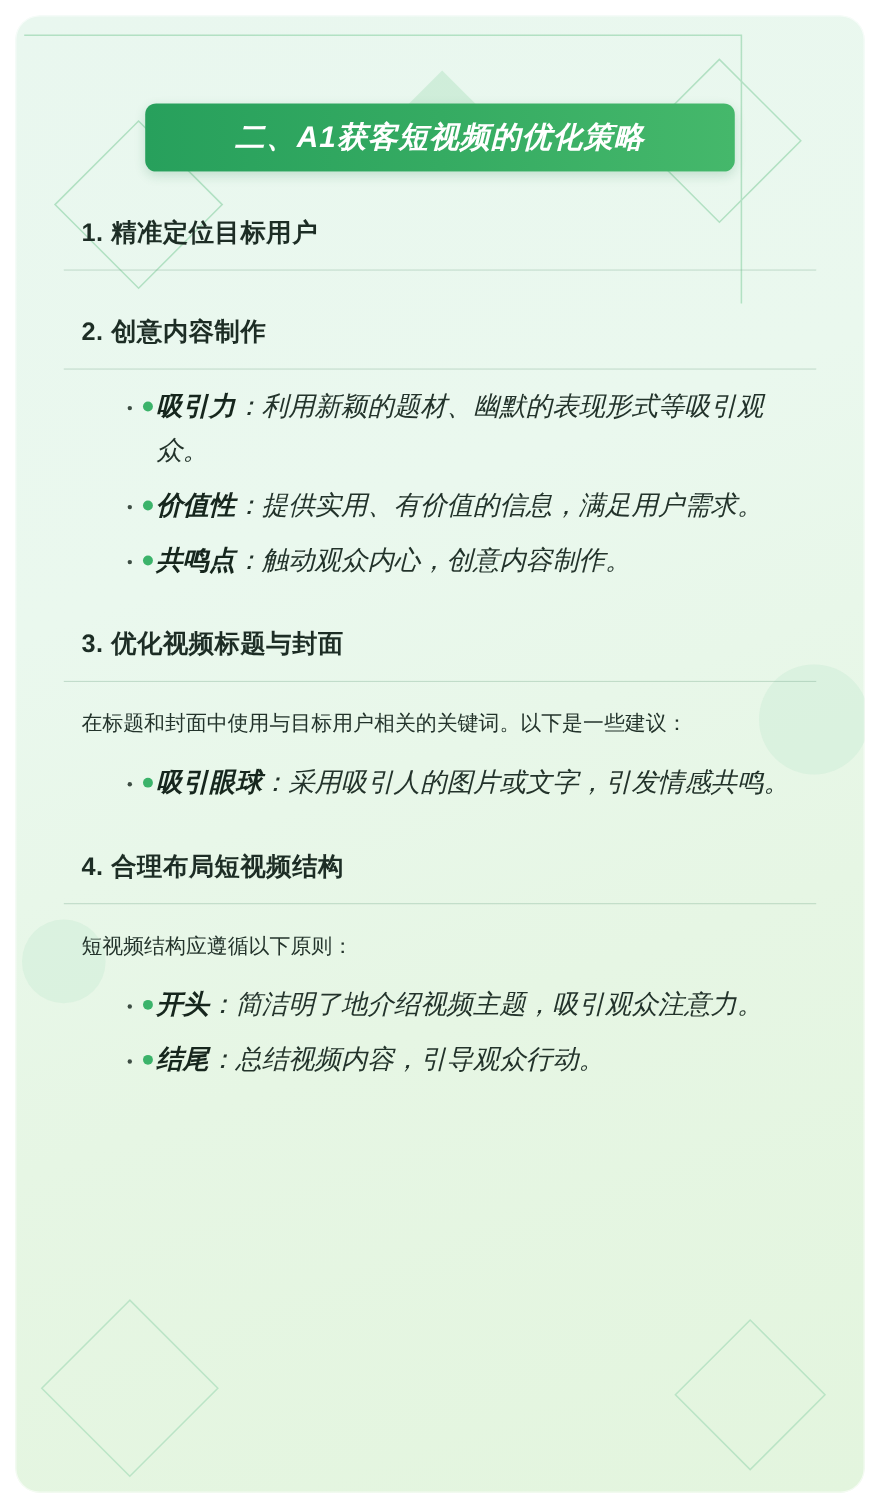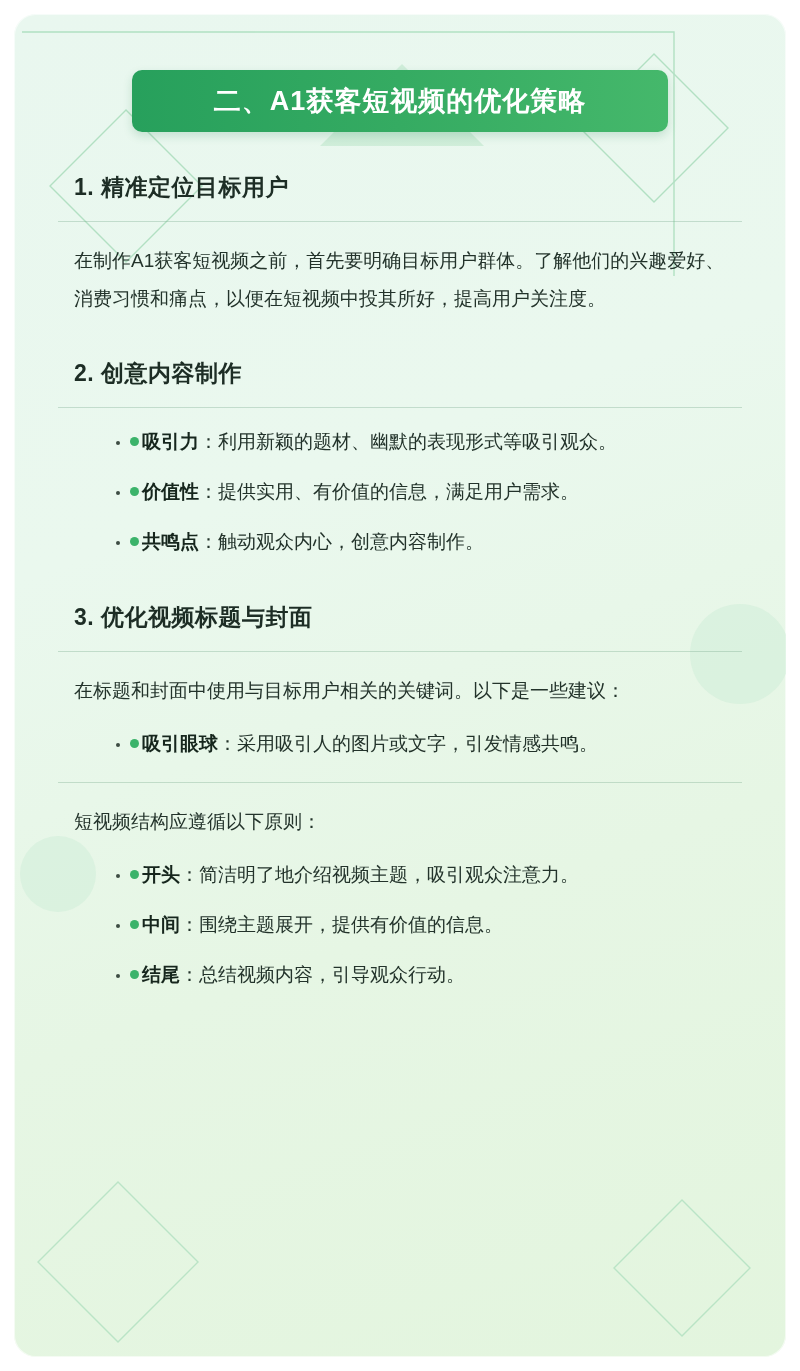--- a/index.html
+++ b/index.html
@@ -32,29 +32,30 @@
   .deco svg { display: block; }
 
   .content {
     position: absolute;
     inset: 0;
     padding: 0 44px;
     box-sizing: border-box;
   }
 
   .title-bar {
-    margin: 56px auto 0 auto;
+    margin: 80px auto 0 auto;
     width: 536px;
     height: 62px;
     border-radius: 10px;
     background: linear-gradient(90deg, #27a05c 0%, #35ab62 50%, #45b86b 100%);
     display: flex;
     align-items: center;
     justify-content: center;
     box-shadow: 0 4px 10px rgba(30,120,70,0.18);
+    font-style: italic;
   }
   .title-bar .t {
     color: #ffffff;
     font-size: 27px;
     font-weight: bold;
     letter-spacing: 1px;
   }
 
   h2.section {
     margin: 40px 0 0 16px;
@@ -76,23 +77,24 @@
   }
   ul.bullets {
     margin: 14px 0 0 0;
     padding: 0;
     list-style: none;
   }
   ul.bullets li {
     position: relative;
     margin: 0 16px 0 58px;
     padding: 0 0 0 26px;
-    font-size: 19px;
+    font-size: 24px;
     line-height: 40px;
     color: #23332b;
+    font-style: italic;
   }
   ul.bullets li + li { margin-top: 10px; }
   ul.bullets li .dot-sm {
     position: absolute;
     left: 0px;
     top: 19px;
     width: 4px;
     height: 4px;
     border-radius: 50%;
     background: #3d4c43;
@@ -138,21 +140,20 @@
   </div>
 
   <div class="content">
 
     <div class="title-bar">
       <span class="t">二、A1获客短视频的优化策略</span>
     </div>
 
     <h2 class="section">1. 精准定位目标用户</h2>
     <div class="divider"></div>
-    <p class="para">在制作A1获客短视频之前，首先要明确目标用户群体。了解他们的兴趣爱好、消费习惯和痛点，以便在短视频中投其所好，提高用户关注度。</p>
 
     <h2 class="section">2. 创意内容制作</h2>
     <div class="divider"></div>
     <ul class="bullets">
       <li>
         <span class="dot-sm"></span>
         <span class="dot-lg"></span>
         <b>吸引力</b><span>：利用新颖的题材、幽默的表现形式等吸引观众。</span>
       </li>
       <li>
@@ -171,34 +172,30 @@
     <div class="divider"></div>
     <p class="para">在标题和封面中使用与目标用户相关的关键词。以下是一些建议：</p>
     <ul class="bullets">
       <li>
         <span class="dot-sm"></span>
         <span class="dot-lg"></span>
         <b>吸引眼球</b><span>：采用吸引人的图片或文字，引发情感共鸣。</span>
       </li>
     </ul>
 
+    <h2 class="section">4. 合理布局短视频结构</h2>
     <div class="divider"></div>
     <p class="para">短视频结构应遵循以下原则：</p>
     <ul class="bullets">
       <li>
         <span class="dot-sm"></span>
         <span class="dot-lg"></span>
         <b>开头</b><span>：简洁明了地介绍视频主题，吸引观众注意力。</span>
       </li>
       <li>
         <span class="dot-sm"></span>
         <span class="dot-lg"></span>
-        <b>中间</b><span>：围绕主题展开，提供有价值的信息。</span>
-      </li>
-      <li>
-        <span class="dot-sm"></span>
-        <span class="dot-lg"></span>
         <b>结尾</b><span>：总结视频内容，引导观众行动。</span>
       </li>
     </ul>
 
   </div>
 </div>
 
 </body></html>

